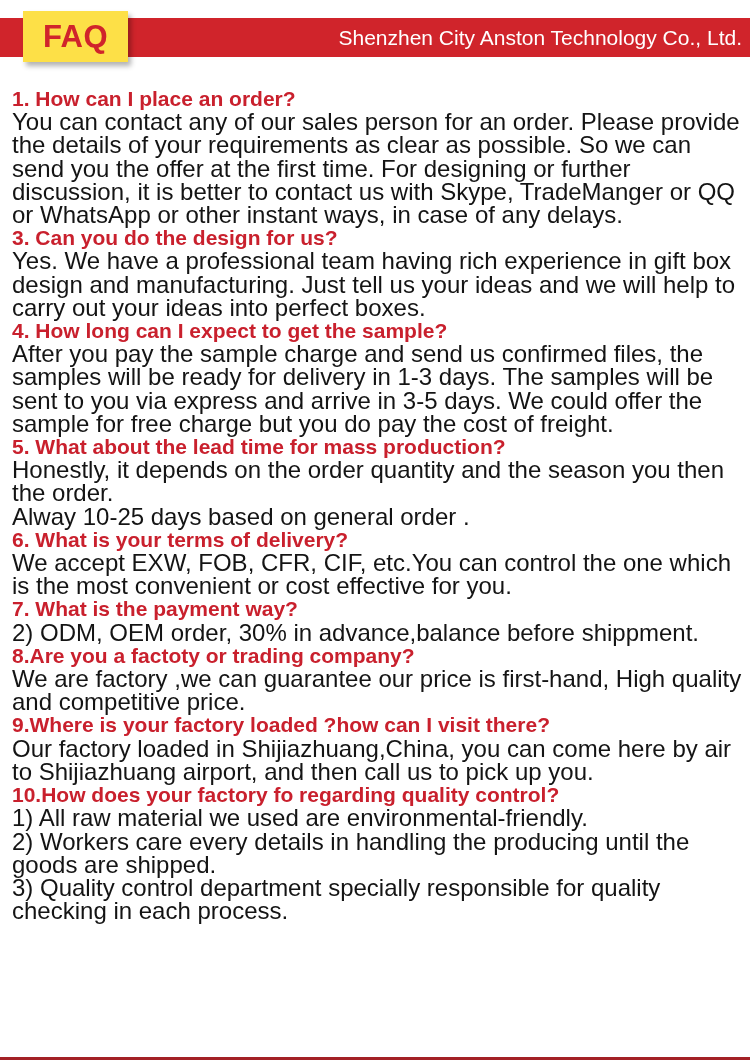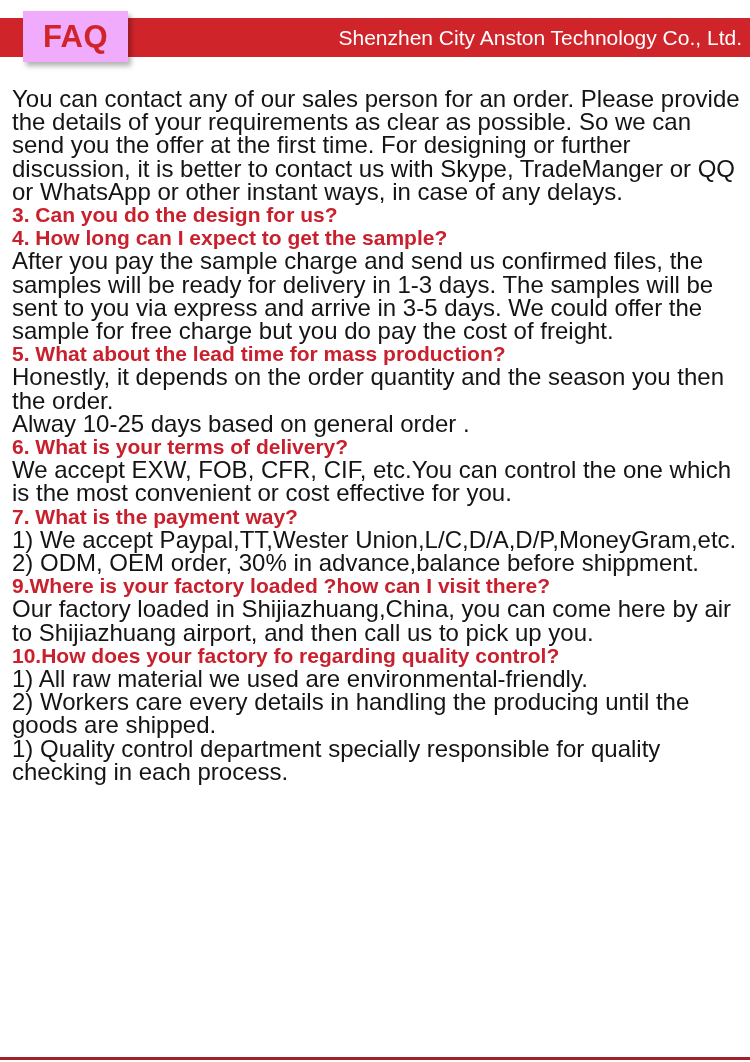--- a/index.html
+++ b/index.html
@@ -21,21 +21,21 @@
   .topbar{
     position:absolute;top:18px;left:0;width:750px;height:39px;
     background:var(--accent-red);
   }
   .company{
     position:absolute;right:8px;top:0;height:39px;line-height:39px;
     color:#ffffff;font-size:21px;white-space:nowrap;
   }
   .faq-box{
     position:absolute;top:11px;left:23px;width:105px;height:51px;
-    background:#f0abfc;
+    background:#fde047;
     box-shadow:3px 4px 5px var(--shadow-gray);
     display:flex;align-items:center;justify-content:center;
     z-index:2;
   }
   .faq-label{
     color:var(--accent-red);
     font-size:31px;font-weight:bold;letter-spacing:0.5px;
   }
   
   .content{
@@ -65,58 +65,63 @@
     <span class="company">Shenzhen City Anston Technology Co., Ltd.</span>
   </div>
   <div class="faq-box">
     <span class="faq-label">FAQ</span>
   </div>
 </header>
 
 <main class="content">
 
   <section>
+    <h2>1. How can I place an order?</h2>
     <p>You can contact any of our sales person for an order. Please provide the details of your requirements as clear as possible. So we can send you the offer at the first time. For designing or further discussion, it is better to contact us with Skype, TradeManger or QQ or WhatsApp or other instant ways, in case of any delays.</p>
   </section>
 
 
   <section>
     <h2>3. Can you do the design for us?</h2>
+    <p>Yes. We have a professional team having rich experience in gift box design and manufacturing. Just tell us your ideas and we will help to carry out your ideas into perfect boxes.</p>
   </section>
 
   <section>
     <h2>4. How long can I expect to get the sample?</h2>
     <p>After you pay the sample charge and send us confirmed files, the samples will be ready for delivery in 1-3 days. The samples will be sent to you via express and arrive in 3-5 days. We could offer the sample for free charge but you do pay the cost of freight.</p>
   </section>
 
   <section>
     <h2>5. What about the lead time for mass production?</h2>
     <p>Honestly, it depends on the order quantity and the season you then the order.</p>
     <p>Alway 10-25 days based on general order .</p>
   </section>
 
   <section>
     <h2>6. What is your terms of delivery?</h2>
     <p>We accept EXW, FOB, CFR, CIF, etc.You can control the one which is the most convenient or cost effective for you.</p>
   </section>
 
   <section>
     <h2>7. What is the payment way?</h2>
-    <p>1) We accept Paypal,TT,Wester Union,L/C,D/A,D/P,MoneyGram,etc.</p>
     <p>2) ODM, OEM order, 30% in advance,balance before shippment.</p>
   </section>
 
+  <section>
+    <h2>8.Are you a factoty or trading company?</h2>
+    <p>We are factory ,we can guarantee our price is first-hand, High quality  and competitive price.</p>
+  </section>
 
   <section>
     <h2>9.Where is your factory loaded ?how can I visit there?</h2>
     <p>Our factory loaded in Shijiazhuang,China, you can come here by air to Shijiazhuang airport, and then call us to pick up you.</p>
   </section>
 
   <section>
     <h2>10.How does your factory fo regarding quality control?</h2>
     <p>1) All raw material we used are environmental-friendly.</p>
     <p>2) Workers care every details in handling the producing until the goods are shipped.</p>
-    <p>1) Quality control department specially responsible for quality checking in each process.</p>
+    <p>3) Quality control department specially responsible for quality checking in each process.</p>
   </section>
 
 </main>
 
 <div class="bottom-line"></div>
 
 </body></html>

